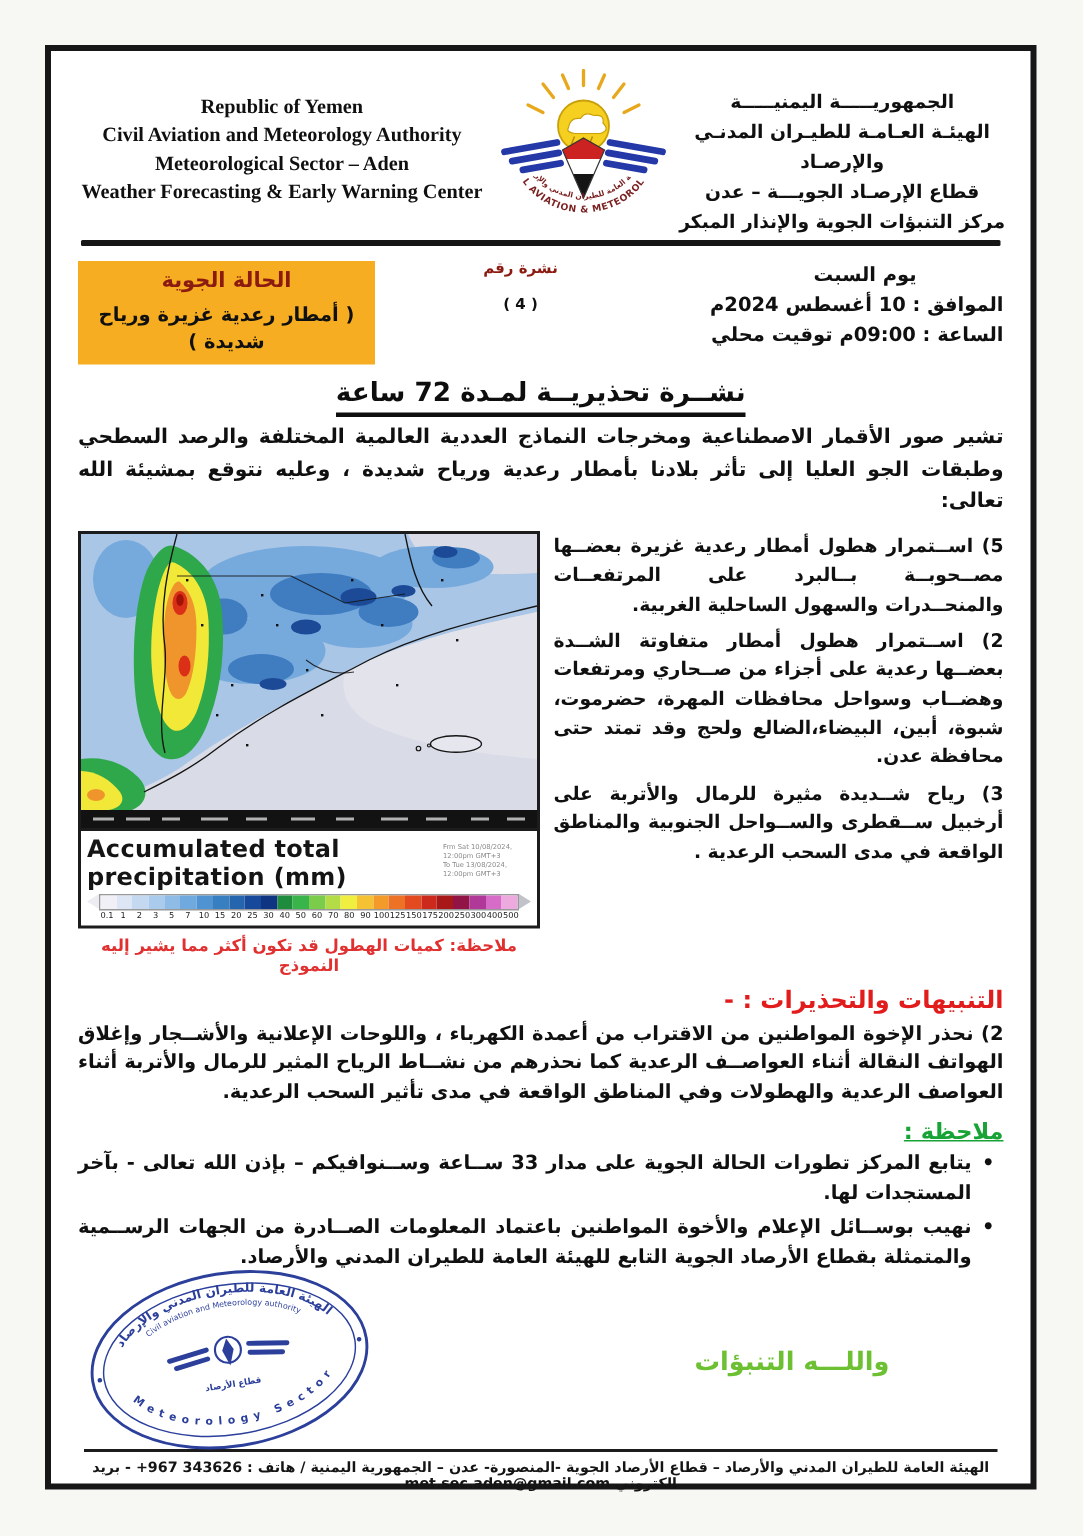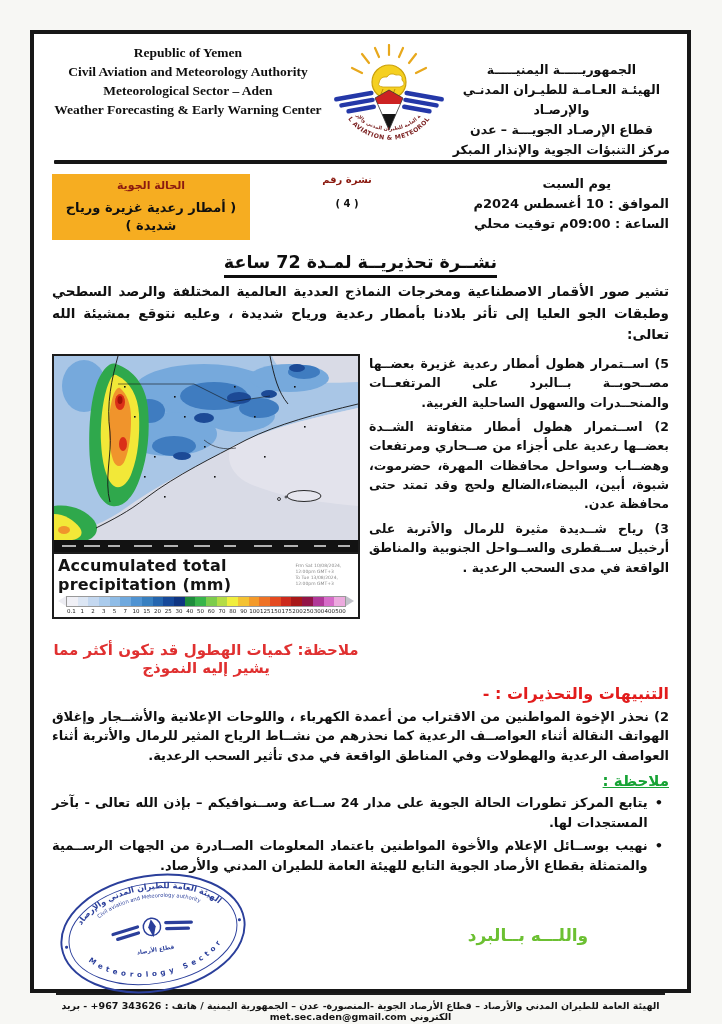--- a/index.html
+++ b/index.html
@@ -6,38 +6,38 @@
   body{
     width:722px;height:1024px;background:#f7f7f4;
     font-family:"DejaVu Sans",sans-serif;position:relative;overflow:hidden;
   }
   .page{
     position:absolute;left:30px;top:30px;width:661px;height:963px;
     background:#ffffff;border:4px solid #171717;box-sizing:border-box;
     padding:10px 14px 0 14px;
   }
   
-  .header{display:flex;align-items:flex-start;justify-content:space-between;height:112px;}
+  .header{display:flex;align-items:center;justify-content:space-between;height:112px;}
   .eng-block{width:286px;text-align:center;font-family:"Liberation Serif",serif;
     font-weight:bold;font-size:13.5px;line-height:1.4;color:#101010;}
   .logo-wrap{width:122px;height:108px;flex:none;}
   .arb-block{width:228px;text-align:center;direction:rtl;font-weight:bold;
     font-size:12.5px;line-height:1.6;color:#101010;margin-top:16px;}
   .hr1{height:4px;background:#161616;margin:4px 6px 10px 6px;border-radius:1px;}
   
   .info{display:flex;direction:rtl;justify-content:space-between;align-items:flex-start;
     padding:0 4px;height:66px;}
   .info-date{width:225px;direction:rtl;font-weight:bold;font-size:13px;line-height:1.55;
     text-align:right;color:#101010;}
   .info-date .day{text-align:center;width:82%;}
   .info-mid{width:150px;text-align:center;font-weight:bold;font-size:10px;}
   .bulletin-label{color:#8b1a10;}
   .bulletin-no{margin-top:13px;color:#101010;}
   .cond-box{width:198px;box-sizing:border-box;padding:5px 8px 6px;text-align:center;font-weight:bold;}
-  .cond-title{font-size:11px;margin-bottom:7px;}
+  .cond-title{font-size:14px;margin-bottom:7px;}
   .cond-detail{font-size:13px;color:#101010;line-height:1.35;direction:rtl;}
   
   .doc-title{text-align:center;margin:12px 0 9px;}
   .doc-title span{font-size:17.5px;font-weight:bold;color:#0e0e0e;
     border-bottom:3px solid #0e0e0e;padding-bottom:3px;}
   .intro{direction:rtl;font-weight:bold;font-size:13.5px;line-height:1.6;
     text-align:justify;margin:2px 4px 8px;color:#101010;}
   
   .cols{display:flex;direction:rtl;gap:9px;margin:0 4px;}
   .forecast{flex:1;direction:rtl;font-weight:bold;font-size:12.5px;line-height:1.55;
@@ -51,22 +51,22 @@
   .legend-sub{text-align:left;color:#8a8a8a;font-size:4.5px;line-height:1.3;}
   .cbar-row{display:flex;align-items:center;margin-top:2px;}
   .cbar{display:flex;flex:1;height:9px;border:0.5px solid #999;}
   .cbar-cell{flex:1;}
   .arrowL{width:0;height:0;border-top:5px solid transparent;border-bottom:5px solid transparent;
     border-right:8px solid #ececf2;}
   .arrowR{width:0;height:0;border-top:5px solid transparent;border-bottom:5px solid transparent;
     border-left:8px solid #c2c2ca;}
   .cbar-ticks{display:flex;margin:1px 8px 0 8px;}
   .cbar-tick{flex:1;font-size:5.5px;color:#222;text-align:center;}
-  .mapnote{color:#e03030;font-weight:bold;font-size:15px;text-align:center;
-    margin-top:22px;direction:rtl;}
+  .mapnote{color:#e03030;font-weight:bold;font-size:11px;text-align:center;
+    margin-top:5px;direction:rtl;}
   
   .warn-h{color:#e21c1c;font-weight:bold;font-size:16px;direction:rtl;text-align:right;
     margin:7px 4px 4px;}
   .warnp{direction:rtl;font-weight:bold;font-size:13px;line-height:1.5;text-align:justify;
     margin:0 4px 5px;color:#101010;}
   .note-h{direction:rtl;text-align:right;margin:6px 4px 3px;}
   .note-h span{color:#17a335;font-weight:bold;font-size:15px;text-decoration:underline;}
   .bullet{display:flex;direction:rtl;gap:7px;font-weight:bold;font-size:13px;
     line-height:1.5;text-align:justify;margin:0 10px 4px 4px;color:#101010;}
   .bullet .dot{flex:none;}
@@ -337,21 +337,21 @@
   </div>
 
   <div class="warn-h">التنبيهات والتحذيرات : -</div>
   <div class="warnp">2) نحذر الإخوة المواطنين من الاقتراب من أعمدة الكهرباء ، واللوحات الإعلانية والأشــجار وإغلاق الهواتف النقالة أثناء العواصــف الرعدية كما نحذرهم من نشــاط الرياح المثير للرمال والأتربة أثناء العواصف الرعدية والهطولات وفي المناطق الواقعة في مدى تأثير السحب الرعدية.</div>
 
   <div class="note-h">
     <span>ملاحظة :</span>
   </div>
   <div class="bullet">
     <span class="dot">•</span>
-    <span class="bt">يتابع المركز تطورات الحالة الجوية على مدار 24 ســاعة وســنوافيكم – بإذن الله تعالى - بآخر المستجدات لها.</span>
+    <span class="bt">يتابع المركز تطورات الحالة الجوية على مدار 33 ســاعة وســنوافيكم – بإذن الله تعالى - بآخر المستجدات لها.</span>
   </div>
   <div class="bullet">
     <span class="dot">•</span>
     <span class="bt">نهيب بوســائل الإعلام والأخوة المواطنين باعتماد المعلومات الصــادرة من الجهات الرســمية والمتمثلة بقطاع الأرصاد الجوية التابع للهيئة العامة للطيران المدني والأرصاد.</span>
   </div>
 
   <div class="bottomrow">
     <div class="stamp-wrap">
       <svg viewBox="0 0 210 130" width="210" height="125">
         <g transform="rotate(-9 105 65)" fill="none">
@@ -378,18 +378,18 @@
             <rect x="66" y="62" width="26" height="3.4" rx="1.7" transform="rotate(-8 79 64)"></rect>
             <rect x="118" y="56" width="30" height="3.4" rx="1.7" transform="rotate(8 133 58)"></rect>
             <rect x="118" y="62" width="26" height="3.4" rx="1.7" transform="rotate(8 131 64)"></rect>
           </g>
           <circle cx="105" cy="58" r="9" stroke="#2b3f9b" stroke-width="1.5"></circle>
           <path d="M105,50 L109,58 L105,69 L101,58 Z" fill="#2b3f9b"></path>
           <text x="105" y="84" font-size="6" font-weight="bold" fill="#2b3f9b" text-anchor="middle">قطاع الأرصاد</text>
         </g>
       </svg>
     </div>
-    <div class="closing">واللـــه بــالبرد</div>
+    <div class="closing">واللـــه التنبؤات</div>
   </div>
 
   <div class="footline">الهيئة العامة للطيران المدني والأرصاد – قطاع الأرصاد الجوية  -المنصورة- عدن – الجمهورية اليمنية / هاتف : 343626 967+ - بريد الكتروني met.sec.aden@gmail.com</div>
 
 </div>
 
 </body></html>

